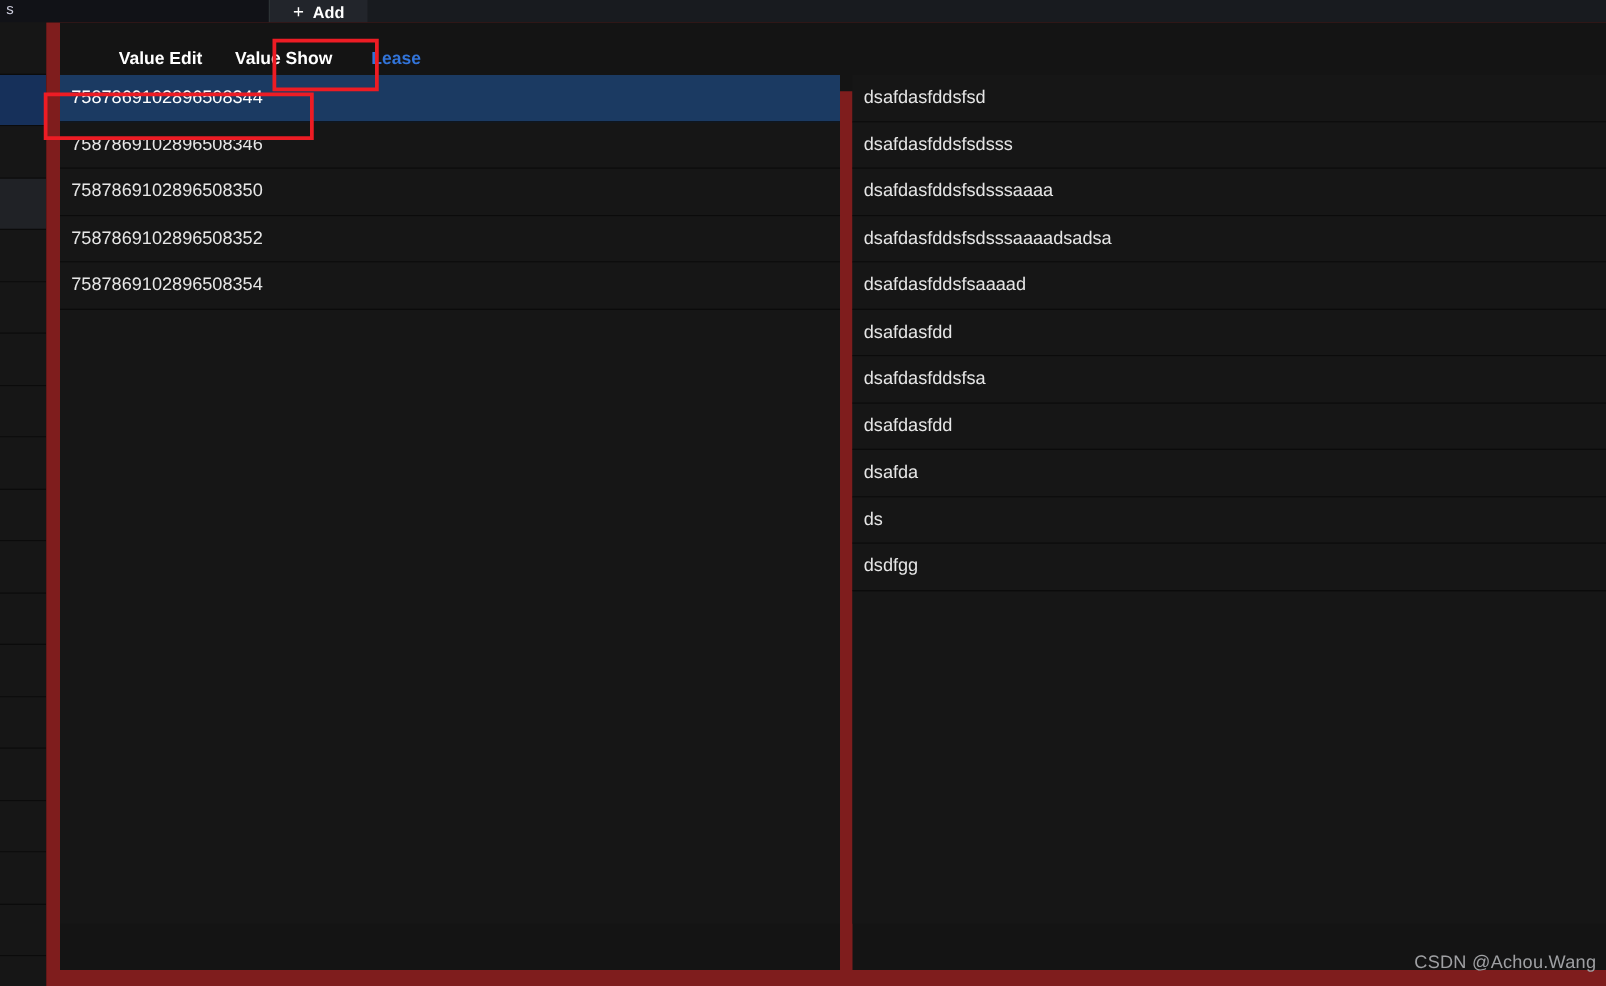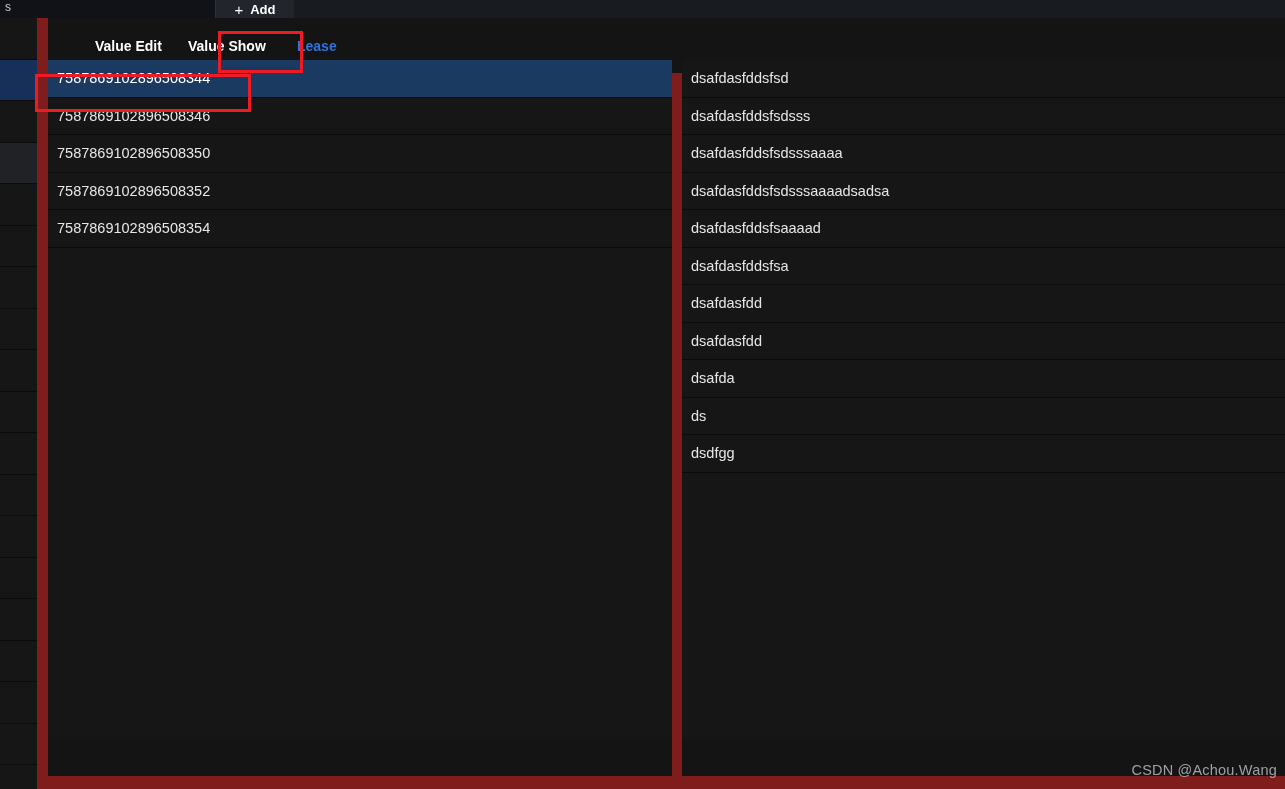--- a/index.html
+++ b/index.html
@@ -249,24 +249,24 @@
         <div class="lrow">
           <span>dsafdasfddsfsdsssaaaa</span>
         </div>
         <div class="lrow">
           <span>dsafdasfddsfsdsssaaaadsadsa</span>
         </div>
         <div class="lrow">
           <span>dsafdasfddsfsaaaad</span>
         </div>
         <div class="lrow">
+          <span>dsafdasfdd</span>
+        </div>
+        <div class="lrow">
           <span>dsafdasfddsfsa</span>
-        </div>
-        <div class="lrow">
-          <span>dsafdasfdd</span>
         </div>
         <div class="lrow">
           <span>dsafdasfdd</span>
         </div>
         <div class="lrow">
           <span>dsafda</span>
         </div>
         <div class="lrow">
           <span>ds</span>
         </div>

